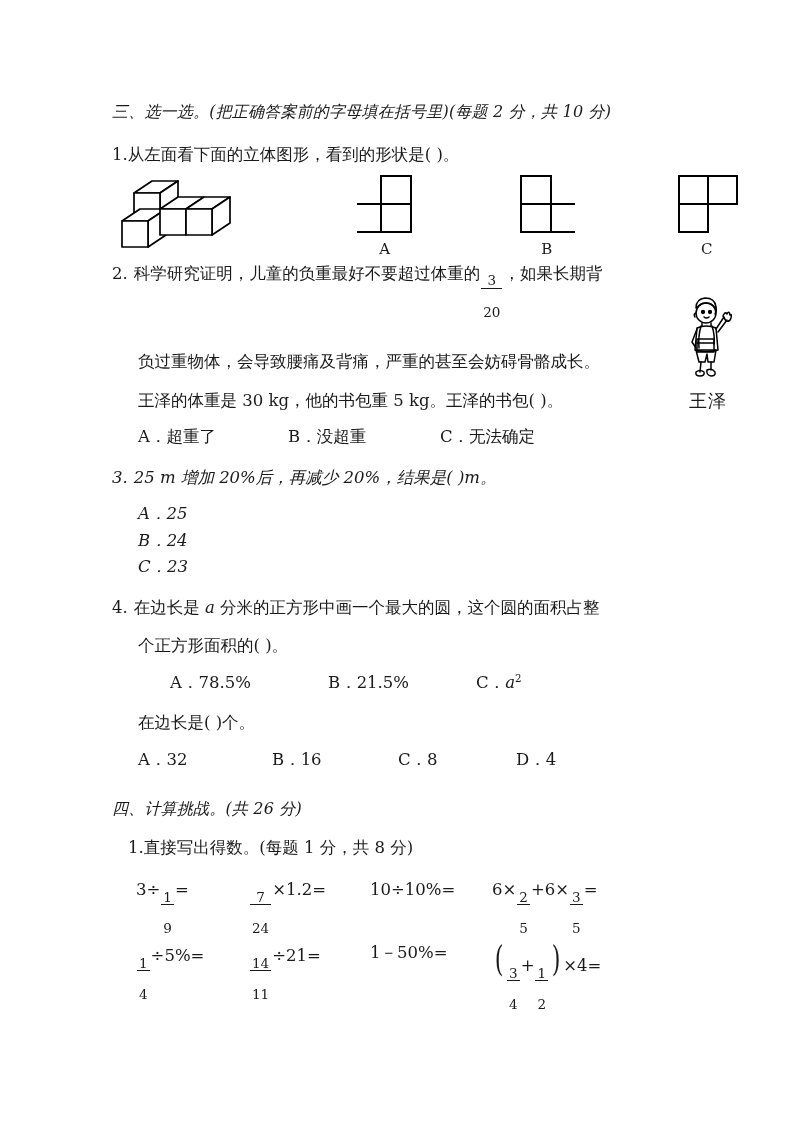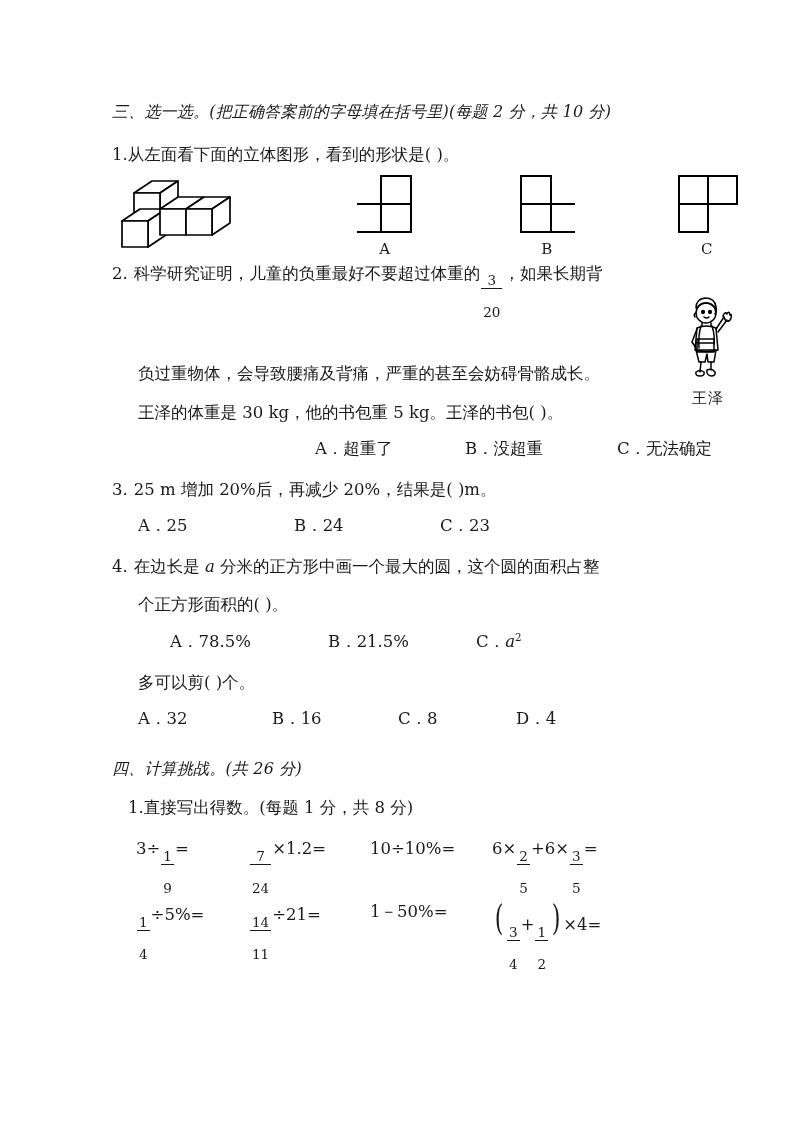--- a/index.html
+++ b/index.html
@@ -92,21 +92,21 @@
 
   
   .person {
     position: absolute;
     left: 676px;
     top: 292px;
     width: 64px;
     text-align: center;
   }
   .person-name {
-    font-size: 15px;
+    font-size: 18px;
     margin-top: 1px;
     letter-spacing: 1px;
   }
 
   
   .calc-row {
     position: relative;
     height: 58px;
     font-size: 16.5px;
   }
@@ -193,54 +193,54 @@
       </div>
     </div>
 
     <div class="q-block" style="margin-top:6px;">
       <div class="q-line">
         <span>2.</span><span style="display:inline-block;width:6px;"></span><span>科学研究证明，儿童的负重最好不要超过体重的</span><span class="frac">
             <span class="num">3</span>
             <span class="den">20</span>
           </span><span>，如果长期背</span>
       </div>
-      <div class="q-line indent" style="margin-top:24px;">负过重物体，会导致腰痛及背痛，严重的甚至会妨碍骨骼成长。</div>
+      <div class="q-line indent" style="margin-top:12px;">负过重物体，会导致腰痛及背痛，严重的甚至会妨碍骨骼成长。</div>
       <div class="q-line indent" style="margin-top:12px;">王泽的体重是 30 kg，他的书包重 5 kg。王泽的书包(          )。</div>
-      <div class="options" style="margin-top:10px;justify-content:flex-end;">
+      <div class="options" style="margin-top:10px;">
         <span class="opt" style="width:150px;">A．超重了</span>
         <span class="opt" style="width:152px;">B．没超重</span>
         <span class="opt">C．无法确定</span>
       </div>
     </div>
 
-    <div class="q-block" style="margin-top:14px;">
+    <div class="q-block" style="margin-top:14px;font-style:italic;">
       <div class="q-line">
         <span>3.</span><span style="display:inline-block;width:6px;"></span><span>25 m 增加 20%后，再减少 20%，结果是(          )m。</span>
       </div>
-      <div class="options" style="margin-top:10px;">
+      <div class="options" style="margin-top:10px;flex-direction:column;">
         <span class="opt" style="width:156px;">A．25</span>
         <span class="opt" style="width:146px;">B．24</span>
         <span class="opt">C．23</span>
       </div>
     </div>
 
     <div class="q-block" style="margin-top:14px;">
       <div class="q-line">
         <span>4.</span><span style="display:inline-block;width:6px;"></span><span>在边长是 </span><span class="latin ital">a</span><span> 分米的正方形中画一个最大的圆，这个圆的面积占整</span>
       </div>
       <div class="q-line indent" style="margin-top:12px;">个正方形面积的(          )。</div>
       <div class="options" style="margin-top:10px;">
         <span class="opt" style="width:158px;margin-left:32px;">A．78.5%</span>
         <span class="opt" style="width:148px;">B．21.5%</span>
         <span class="opt"><span>C．</span><span class="latin ital">a</span><sup class="exp latin">2</sup></span>
       </div>
     </div>
 
     <div class="q-block" style="margin-top:14px;">
-      <div class="q-line indent" style="margin-top:12px;">多可以剪(          )个。</div>
+      <div class="q-line indent" style="margin-top:12px;">在边长是(          )个。</div>
       <div class="options" style="margin-top:10px;">
         <span class="opt" style="width:134px;">A．32</span>
         <span class="opt" style="width:126px;">B．16</span>
         <span class="opt" style="width:118px;">C．8</span>
         <span class="opt">D．4</span>
       </div>
     </div>
 
     <div class="sec-head" style="margin-top:24px; margin-bottom:14px;">四、计算挑战。(共 26 分)</div>
 

